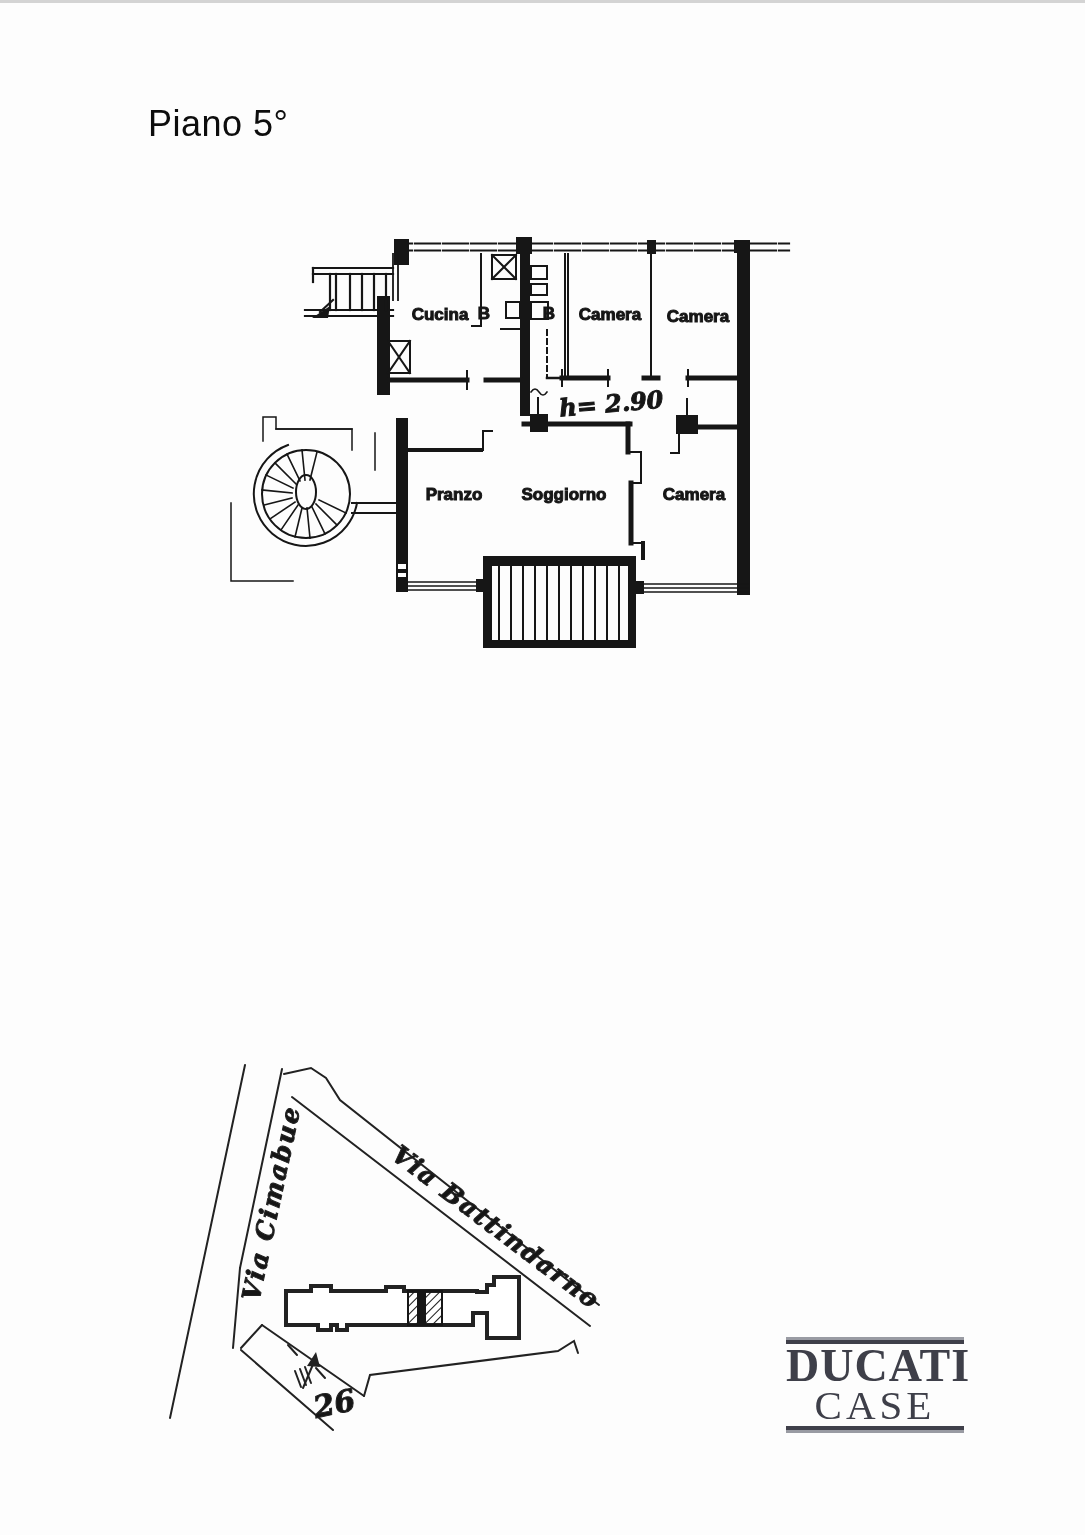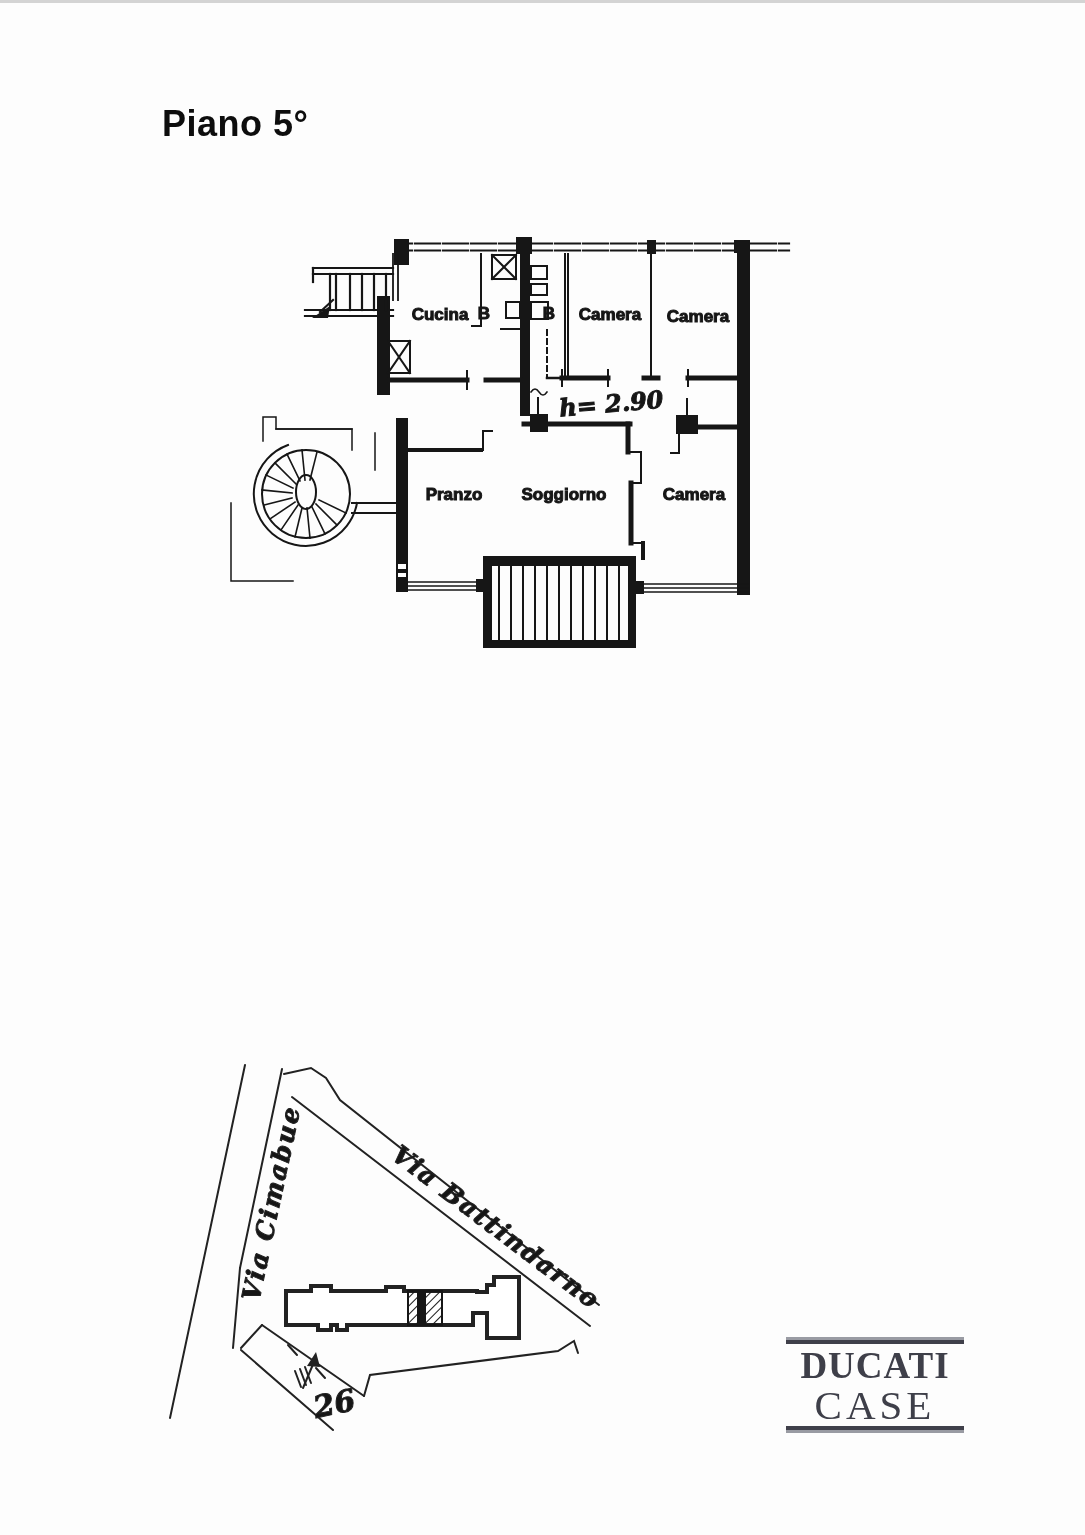--- a/index.html
+++ b/index.html
@@ -4,34 +4,34 @@
 <style>
   html,body{margin:0;padding:0;}
   body{
     width:1085px;height:1535px;position:relative;
     background:#fdfdfd;overflow:hidden;
     font-family:"Liberation Sans",sans-serif;color:#141414;
   }
   .abs{position:absolute;}
   .scanline{left:0;top:0;width:100%;height:3px;background:#d4d4d4;}
   .page-title{
-    left:162px;top:103px;font-size:36px;font-weight:bold;
+    left:148px;top:103px;font-size:36px;font-weight:normal;
     letter-spacing:0.5px;color:#0d0d0d;
   }
   svg{display:block;}
   svg text{font-family:"Liberation Sans",sans-serif;}
   .roomlbl{font-size:17px;font-weight:600;fill:#161616;}
   .hand{font-family:"DejaVu Serif",serif;font-style:italic;font-weight:bold;fill:#161616;}
   .logo{
     left:786px;top:1340px;width:178px;text-align:center;
     font-family:"Liberation Serif",serif;color:#3e3f49;
   }
   .logo .rule-top{height:4px;background:#3f404a;box-shadow:0 -3px 0 #999ba3;margin-bottom:2px;}
   .logo .rule-bottom{height:4px;background:#3f404a;box-shadow:0 3px 0 #999ba3;margin-top:2px;}
-  .logo .l1{font-size:37px;font-weight:bold;letter-spacing:1px;line-height:40px;}
+  .logo .l1{font-size:46px;font-weight:bold;letter-spacing:1px;line-height:40px;}
   .logo .l2{font-size:41px;font-weight:normal;letter-spacing:4px;line-height:38px;}
 </style>
 </head>
 <body>
 
 <div class="abs scanline"></div>
 
 <div class="abs page-title">Piano 5°</div>
 
 <svg class="abs" style="left:220px;top:225px;" width="590" height="440" viewBox="220 225 590 440">

